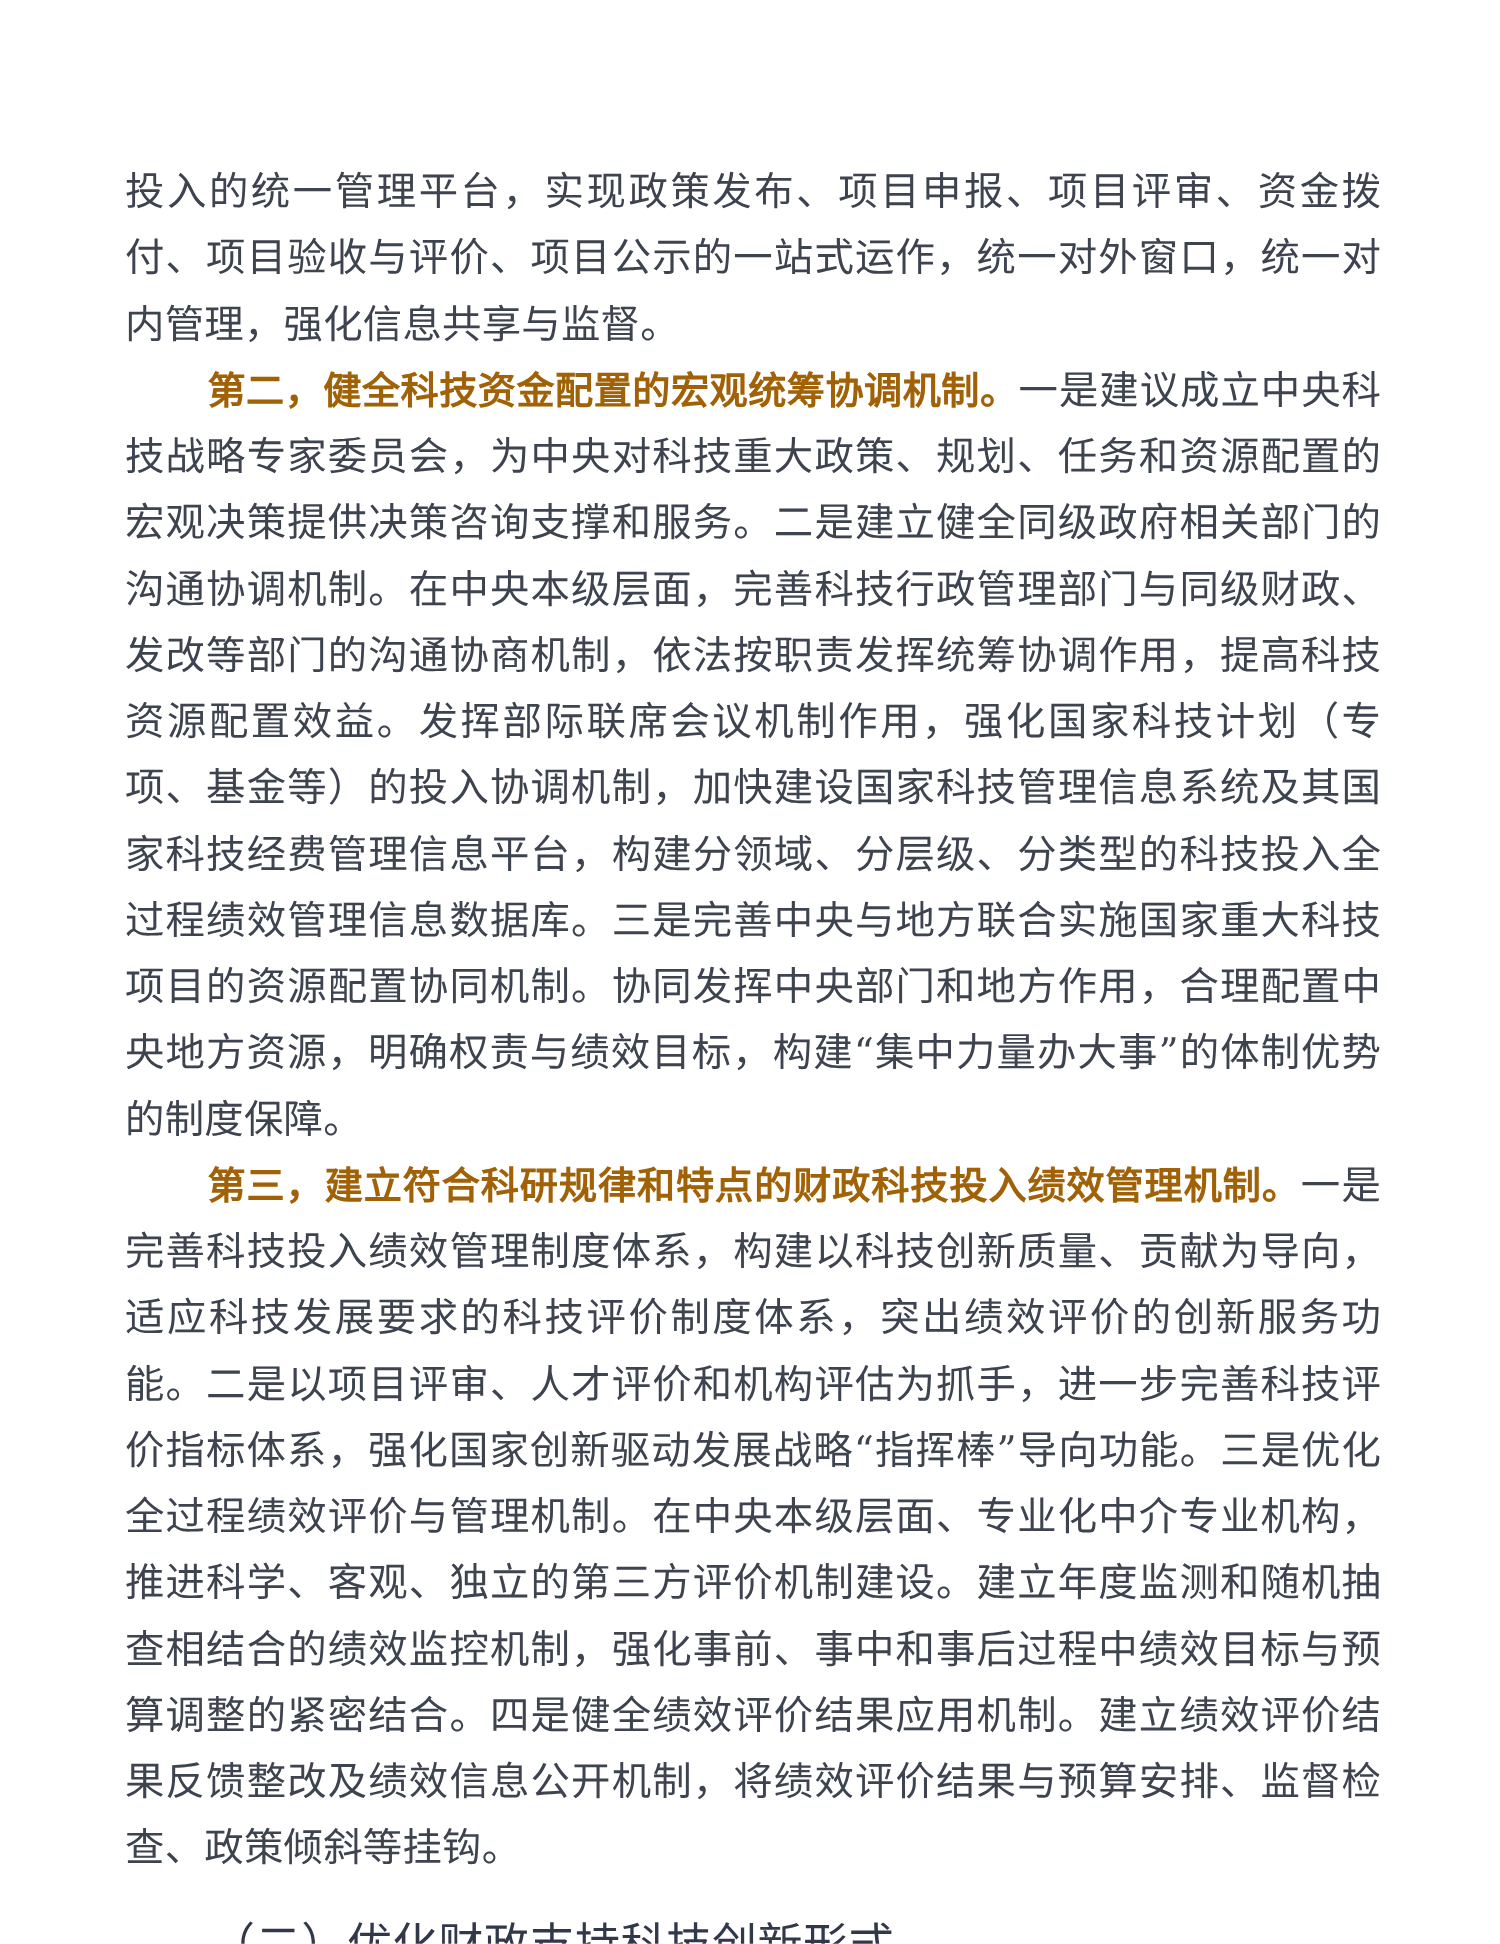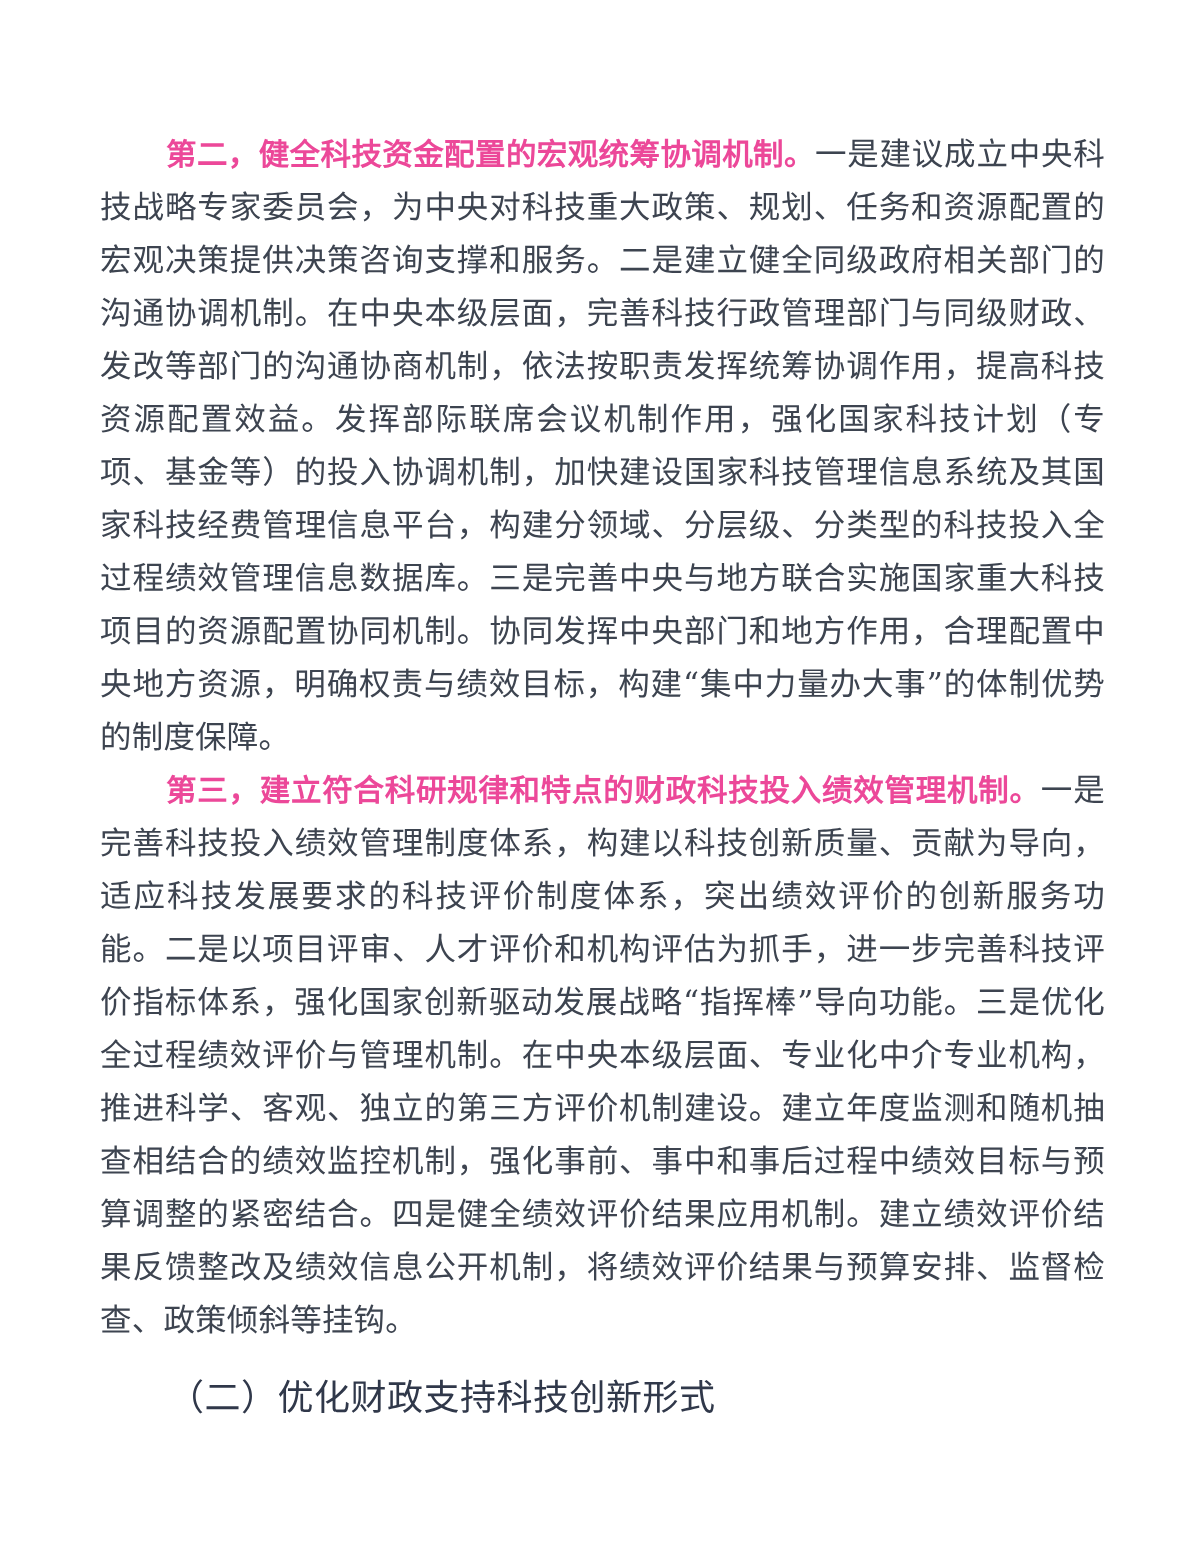--- a/index.html
+++ b/index.html
@@ -43,21 +43,21 @@
     text-indent: 66px;
   }
   .para + .para {
     margin-top: 0px;
   }
 
   
   .lead {
     font-family: "DejaVu Sans", "Liberation Sans", sans-serif;
     font-weight: bold;
-    color: #ec4899;
+    color: #a16207;
     letter-spacing: -0.2px;
     font-size: 30.5px;
   }
 
   
   .section-heading {
     margin: 20px 0 12px 0;
     padding-left: 68px;
     font-family: "DejaVu Sans", "Liberation Sans", sans-serif;
     font-weight: normal;
@@ -67,20 +67,23 @@
     letter-spacing: 0.5px;
     white-space: nowrap;
   }
 </style>
 </head>
 <body>
 
 <div class="page">
   <div class="doc-body">
 
+    <p class="para">
+      <span>投入的统一管理平台，实现政策发布、项目申报、项目评审、资金拨付、项目验收与评价、项目公示的一站式运作，统一对外窗口，统一对内管理，强化信息共享与监督。</span>
+    </p>
 
     <p class="para indent">
       <span class="lead">第二，健全科技资金配置的宏观统筹协调机制。</span><span>一是建议成立中央科技战略专家委员会，为中央对科技重大政策、规划、任务和资源配置的宏观决策提供决策咨询支撑和服务。二是建立健全同级政府相关部门的沟通协调机制。在中央本级层面，完善科技行政管理部门与同级财政、发改等部门的沟通协商机制，依法按职责发挥统筹协调作用，提高科技资源配置效益。发挥部际联席会议机制作用，强化国家科技计划（专项、基金等）的投入协调机制，加快建设国家科技管理信息系统及其国家科技经费管理信息平台，构建分领域、分层级、分类型的科技投入全过程绩效管理信息数据库。三是完善中央与地方联合实施国家重大科技项目的资源配置协同机制。协同发挥中央部门和地方作用，合理配置中央地方资源，明确权责与绩效目标，构建“集中力量办大事”的体制优势的制度保障。</span>
     </p>
 
     <p class="para indent">
       <span class="lead">第三，建立符合科研规律和特点的财政科技投入绩效管理机制。</span><span>一是完善科技投入绩效管理制度体系，构建以科技创新质量、贡献为导向，适应科技发展要求的科技评价制度体系，突出绩效评价的创新服务功能。二是以项目评审、人才评价和机构评估为抓手，进一步完善科技评价指标体系，强化国家创新驱动发展战略“指挥棒”导向功能。三是优化全过程绩效评价与管理机制。在中央本级层面、专业化中介专业机构，推进科学、客观、独立的第三方评价机制建设。建立年度监测和随机抽查相结合的绩效监控机制，强化事前、事中和事后过程中绩效目标与预算调整的紧密结合。四是健全绩效评价结果应用机制。建立绩效评价结果反馈整改及绩效信息公开机制，将绩效评价结果与预算安排、监督检查、政策倾斜等挂钩。</span>
     </p>
 
     <h2 class="section-heading">（二）优化财政支持科技创新形式</h2>

